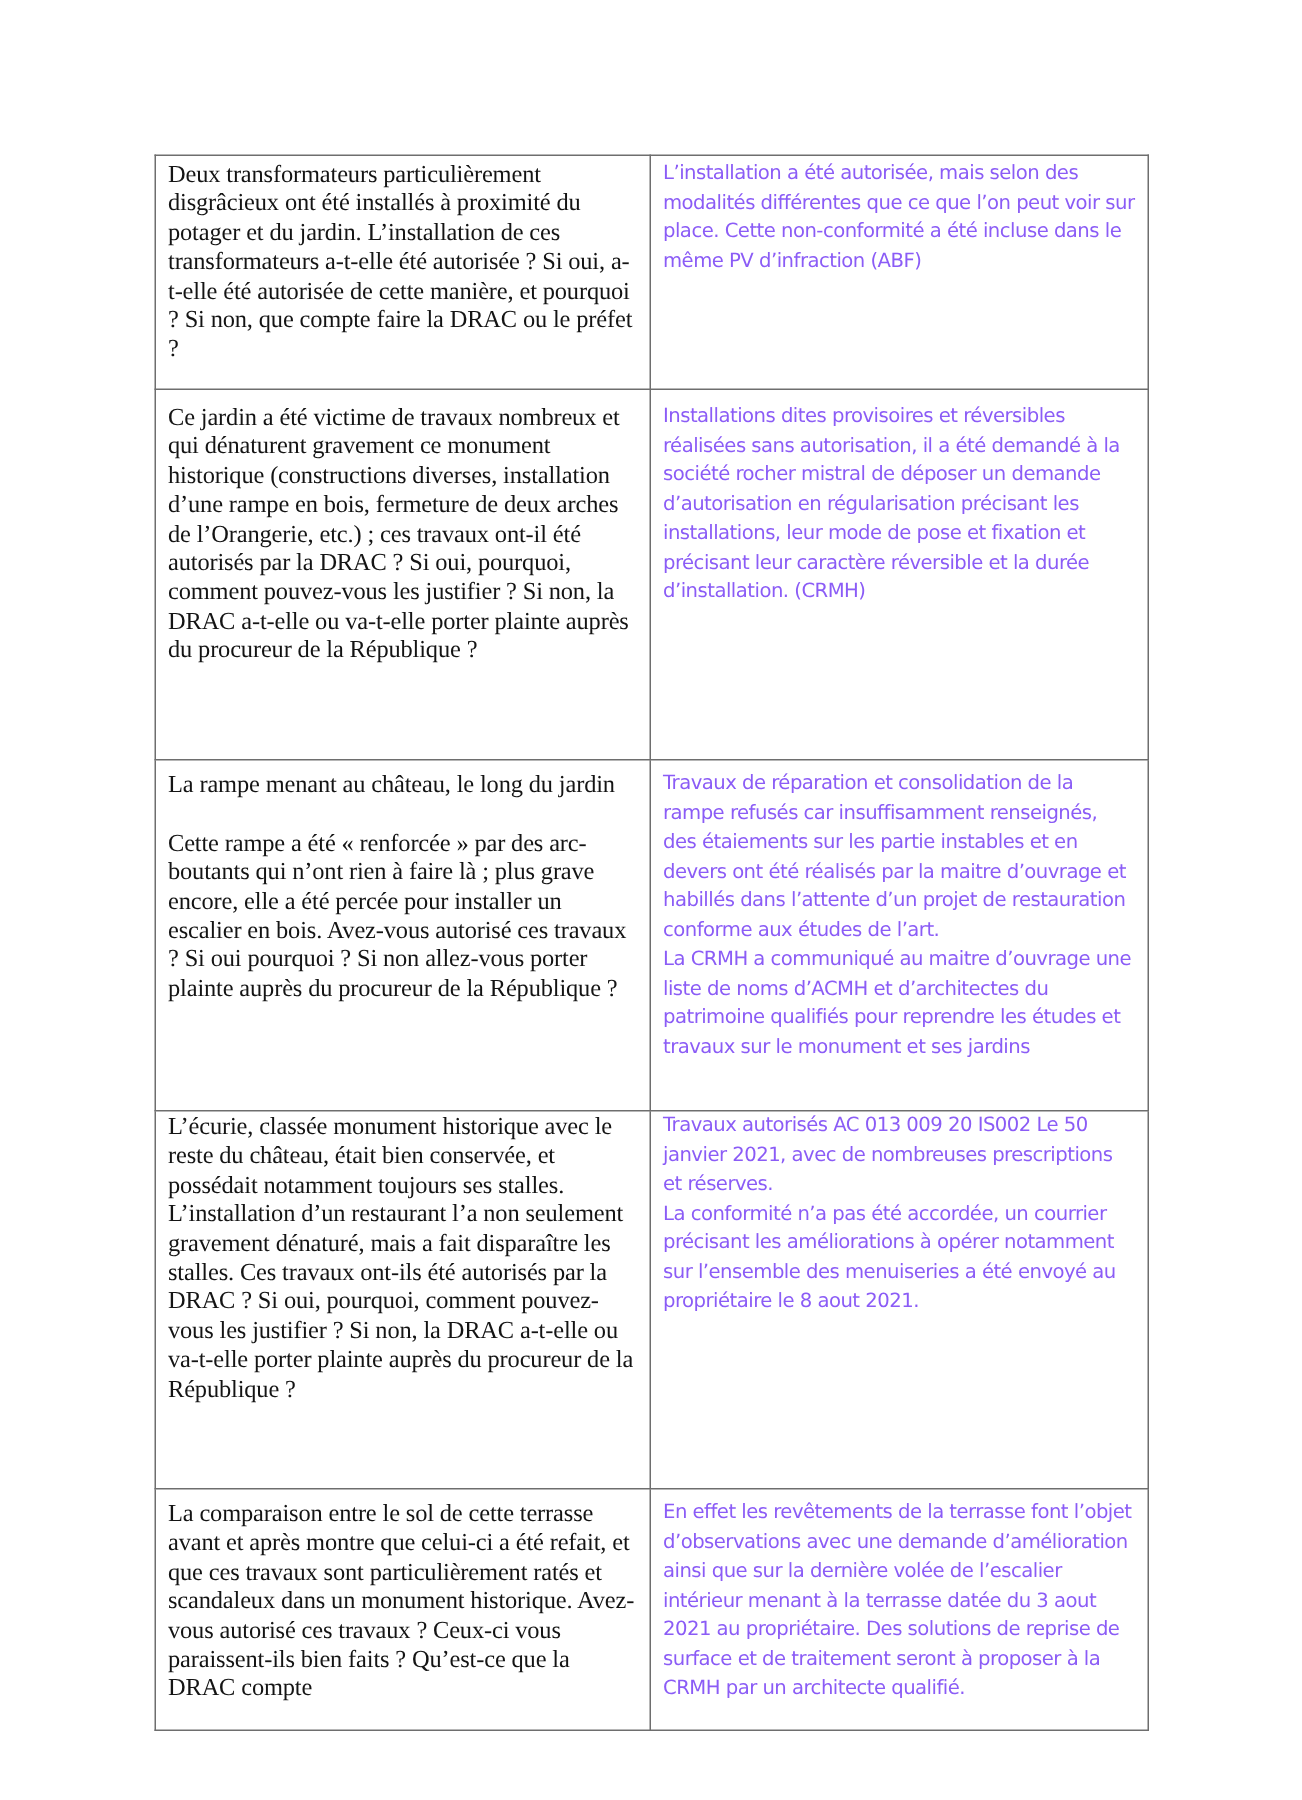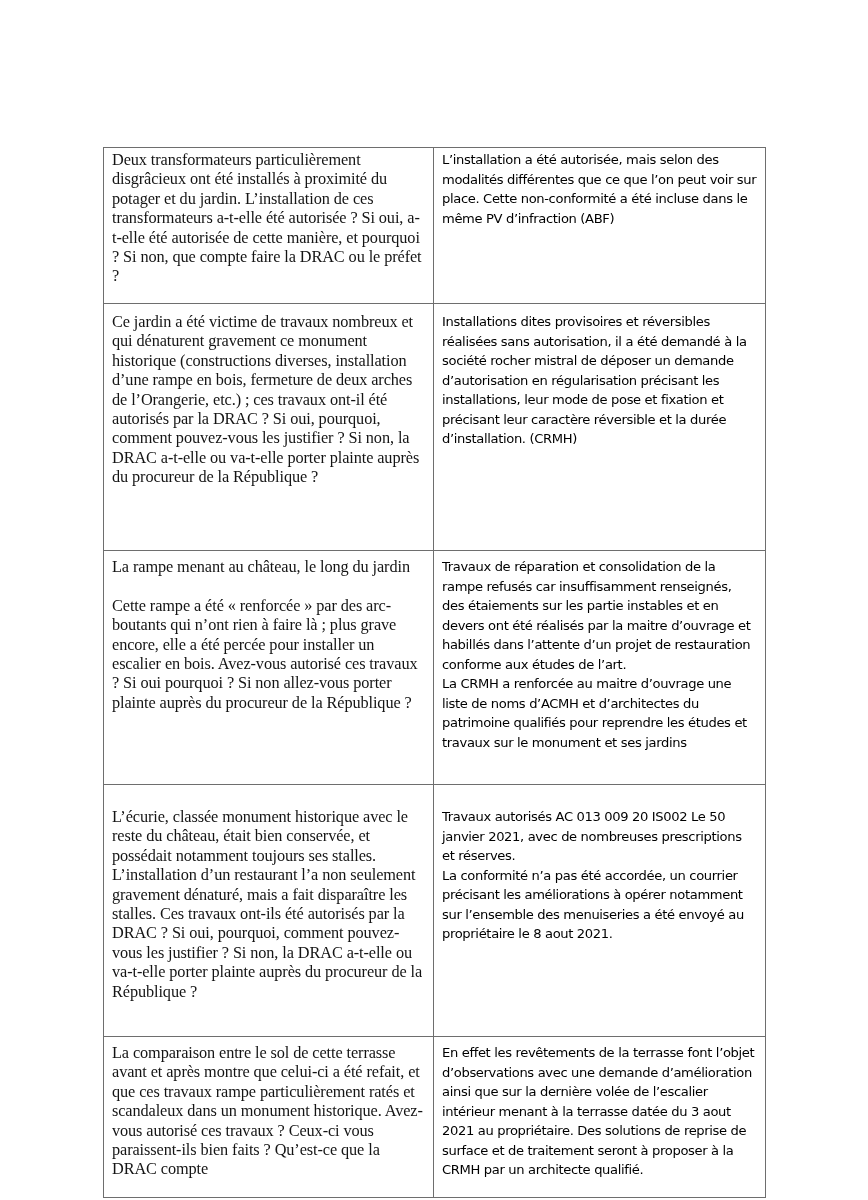--- a/index.html
+++ b/index.html
@@ -19,50 +19,49 @@
       width: 868px; height: 1200px;
       background: #ffffff;
     }
     .qa-table {
       position: absolute;
       left: 103px;
       top: 103px;
       width: 662px;
       border-collapse: collapse;
       table-layout: fixed;
-      margin-top: 44px;
     }
     .qa-table td {
       border: 1.5px solid #6e6e6e;
       vertical-align: top;
       padding: 2px 8px 0 8px;
       box-sizing: border-box;
     }
     .qa-table col.c-q { width: 330px; }
     .qa-table col.c-a { width: 332px; }
     .question {
       font-family: "Liberation Serif", "DejaVu Serif", serif;
       font-size: 16.3px;
       line-height: 19.4px;
       color: #141414;
       letter-spacing: -0.1px;
     }
     .answer {
       font-family: "DejaVu Sans", "Liberation Sans", sans-serif;
       font-size: 13.1px;
       line-height: 19.5px;
-      color: #000000;
+      color: #8b5cf6;
       letter-spacing: -0.35px;
     }
     .para { display: block; }
     .gap { display: block; height: 19.4px; }
     tr.r1 td { height: 156px; }
     tr.r2 td { height: 247px; padding-top: 8px; }
     tr.r3 td { height: 234px; padding-top: 6px; }
-    tr.r4 td { height: 252px; padding-top: 22px; }
+    tr.r4 td { height: 252px; padding-top: 0; }
     tr.r5 td { height: 161px; padding-top: 6px; }
   </style>
 </head>
 <body>
 
 <div class="page">
   <table class="qa-table">
     <colgroup>
       <col class="c-q">
       <col class="c-a">
@@ -85,35 +84,35 @@
         </td>
       </tr>
       <tr class="r3">
         <td class="question">
           <span class="para">La rampe menant au château, le long du jardin</span>
           <span class="gap"></span>
           <span class="para">Cette rampe a été « renforcée » par des arc-boutants qui n’ont rien à faire là ; plus grave encore, elle a été percée pour installer un escalier en bois. Avez-vous autorisé ces travaux ? Si oui pourquoi ? Si non allez-vous porter plainte auprès du procureur de la République ?</span>
         </td>
         <td class="answer">
           <span class="para">Travaux de réparation et consolidation de la rampe refusés car insuffisamment renseignés, des étaiements sur les partie instables et en devers ont été réalisés par la maitre d’ouvrage et habillés dans l’attente d’un projet de restauration conforme aux études de l’art.</span>
-          <span class="para">La CRMH a renforcée au maitre d’ouvrage une liste de noms d’ACMH et d’architectes du patrimoine qualifiés pour reprendre les études et travaux sur le monument et ses jardins</span>
+          <span class="para">La CRMH a communiqué au maitre d’ouvrage une liste de noms d’ACMH et d’architectes du patrimoine qualifiés pour reprendre les études et travaux sur le monument et ses jardins</span>
         </td>
       </tr>
       <tr class="r4">
         <td class="question">
           <span class="para">L’écurie, classée monument historique avec le reste du château, était bien conservée, et possédait notamment toujours ses stalles. L’installation d’un restaurant l’a non seulement gravement dénaturé, mais a fait disparaître les stalles. Ces travaux ont-ils été autorisés par la DRAC ? Si oui, pourquoi, comment pouvez-vous les justifier ? Si non, la DRAC a-t-elle ou va-t-elle porter plainte auprès du procureur de la République ?</span>
         </td>
         <td class="answer">
           <span class="para">Travaux autorisés AC 013 009 20 IS002 Le 50 janvier 2021, avec de nombreuses prescriptions et réserves.</span>
           <span class="para">La conformité n’a pas été accordée, un courrier précisant les améliorations à opérer notamment sur l’ensemble des menuiseries a été envoyé au propriétaire le 8 aout 2021.</span>
         </td>
       </tr>
       <tr class="r5">
         <td class="question">
-          <span class="para">La comparaison entre le sol de cette terrasse avant et après montre que celui-ci a été refait, et que ces travaux rampe particulièrement ratés et scandaleux dans un monument historique. Avez-vous autorisé ces travaux ? Ceux-ci vous paraissent-ils bien faits ? Qu’est-ce que la DRAC compte</span>
+          <span class="para">La comparaison entre le sol de cette terrasse avant et après montre que celui-ci a été refait, et que ces travaux sont particulièrement ratés et scandaleux dans un monument historique. Avez-vous autorisé ces travaux ? Ceux-ci vous paraissent-ils bien faits ? Qu’est-ce que la DRAC compte</span>
         </td>
         <td class="answer">
           <span class="para">En effet les revêtements de la terrasse font l’objet d’observations avec une demande d’amélioration ainsi que sur la dernière volée de l’escalier intérieur menant à la terrasse datée du 3 aout 2021 au propriétaire. Des solutions de reprise de surface et de traitement seront à proposer à la CRMH par un architecte qualifié.</span>
         </td>
       </tr>
     </tbody>
   </table>
 </div>
 
 </body></html>

